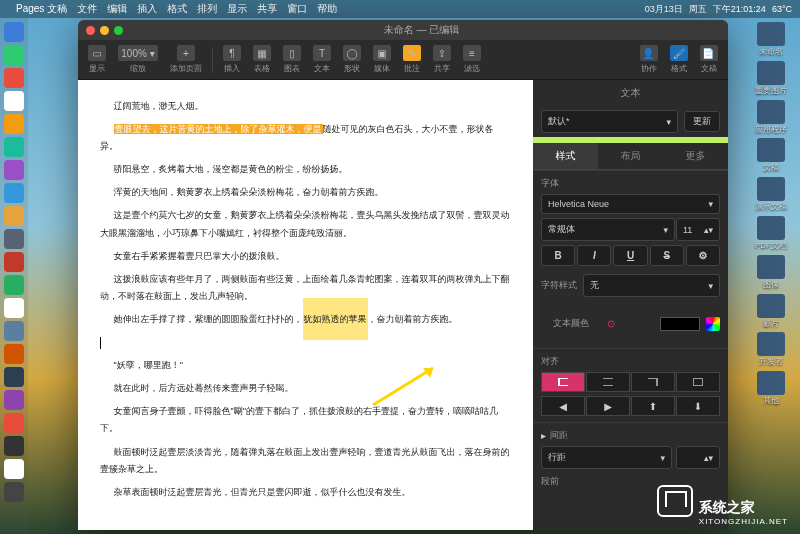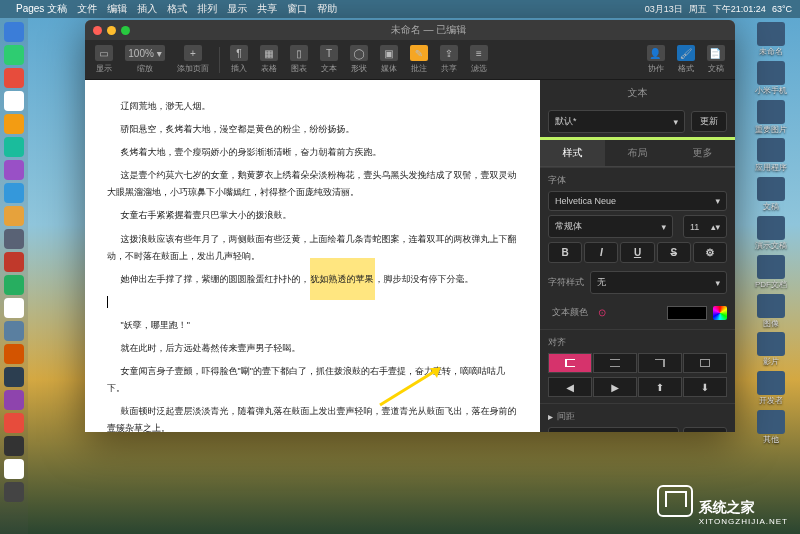--- a/index.html
+++ b/index.html
@@ -14,21 +14,21 @@
 .desktop { position: absolute; top: 18px; left: 0; right: 0; bottom: 0; background: linear-gradient(180deg, #5fa8d0 0%, #8fc5db 40%, #d4a842 70%, #2a4530 100%); }
 
 .dock { position: absolute; left: 0; top: 18px; bottom: 0; width: 28px; display: flex; flex-direction: column; align-items: center; padding-top: 4px; gap: 3px; background: rgba(80,80,80,0.15); }
 .dock-item { width: 20px; height: 20px; border-radius: 4px; }
 
 .right-icons { position: absolute; right: 4px; top: 22px; width: 50px; display: flex; flex-direction: column; gap: 4px; }
 .desk-icon { display: flex; flex-direction: column; align-items: center; color: #ddd; font-size: 8px; }
 .desk-icon .ico { width: 28px; height: 24px; background: #3a5a7a; border-radius: 3px; margin-bottom: 2px; }
 .desk-icon .lbl { text-align: right; line-height: 1.1; text-shadow: 0 1px 2px #000; }
 
-.window { position: absolute; left: 85px; top: 20px; width: 650px; height: 412px; background: #737373; border-radius: 6px 6px 0 0; display: flex; flex-direction: column; box-shadow: 0 10px 40px rgba(0,0,0,0.5); }
+.window { position: absolute; left: 78px; top: 20px; width: 650px; height: 510px; background: #737373; border-radius: 6px 6px 0 0; display: flex; flex-direction: column; box-shadow: 0 10px 40px rgba(0,0,0,0.5); }
 
 .titlebar { height: 20px; display: flex; align-items: center; padding: 0 8px; background: #3a3a3a; border-radius: 6px 6px 0 0; }
 .traffic { display: flex; gap: 5px; }
 .traffic span { width: 9px; height: 9px; border-radius: 50%; display: block; }
 .traffic .r { background: #ff5f56; } .traffic .y { background: #ffbd2e; } .traffic .g { background: #27c93f; }
 .titlebar .title { flex: 1; text-align: center; color: #aaa; font-size: 10px; }
 
 .toolbar { height: 40px; background: #2b2b2b; display: flex; align-items: center; padding: 0 6px; gap: 4px; border-bottom: 1px solid #1a1a1a; }
 .tb-btn { display: flex; flex-direction: column; align-items: center; color: #999; font-size: 8px; padding: 2px 4px; gap: 2px; }
 .tb-btn .ico { width: 18px; height: 16px; background: #4a4a4a; border-radius: 2px; display: flex; align-items: center; justify-content: center; font-size: 10px; color: #bbb; }
@@ -41,21 +41,21 @@
 .doc p { margin-bottom: 6px; text-indent: 1.5em; }
 .doc .hl-orange { background: #f5a623; color: #fff; padding: 0 1px; }
 .doc .hl-yellow { background: #ffe680; padding: 16px 1px; }
 .doc .cursor-line { border-left: 1px solid #000; height: 12px; display: inline-block; vertical-align: middle; }
 
 .arrow { position: absolute; left: 290px; top: 280px; pointer-events: none; }
 
 .inspector { width: 195px; background: #2b2b2b; color: #ccc; font-size: 10px; display: flex; flex-direction: column; overflow-y: auto; }
 .insp-head { text-align: center; padding: 6px; color: #999; font-size: 10px; }
 .insp-row { display: flex; align-items: center; padding: 4px 8px; gap: 6px; }
-.insp-tabs { display: flex; border-bottom: 1px solid #444; border-top: 3px solid #bef264; }
+.insp-tabs { display: flex; border-bottom: 1px solid #444; border-top: 6px solid #bef264; }
 .insp-tab { flex: 1; text-align: center; padding: 6px 0; font-size: 10px; color: #888; }
 .insp-tab.active { color: #fff; background: #3a3a3a; }
 .insp-section { padding: 6px 8px; border-top: 1px solid #3a3a3a; }
 .insp-label { font-size: 9px; color: #999; margin-bottom: 4px; }
 .insp-ctrl { background: #1e1e1e; border: 1px solid #444; border-radius: 3px; padding: 4px 6px; font-size: 9px; color: #ccc; display: flex; justify-content: space-between; align-items: center; }
 .insp-btn-row { display: flex; gap: 2px; margin-top: 4px; }
 .insp-btn-row .b { flex: 1; background: #1e1e1e; border: 1px solid #444; border-radius: 3px; text-align: center; padding: 4px 0; font-size: 10px; font-weight: bold; color: #ccc; }
 .align-row { display: flex; gap: 1px; margin-top: 4px; }
 .align-row .a { flex: 1; height: 20px; background: #1e1e1e; border: 1px solid #444; display: flex; align-items: center; justify-content: center; }
 .align-row .a.active { background: #d6336c; }
@@ -117,24 +117,20 @@
   <div class="dock-item" style="background:#444"></div>
 </div>
 
 <div class="right-icons">
   <div class="desk-icon">
       <div class="ico"></div>
       <div class="lbl">未命名</div>
     </div>
   <div class="desk-icon">
       <div class="ico"></div>
-      <div class="lbl">小米手机</div>
-    </div>
-  <div class="desk-icon">
-      <div class="ico"></div>
       <div class="lbl">重要图片</div>
     </div>
   <div class="desk-icon">
       <div class="ico"></div>
       <div class="lbl">应用程序</div>
     </div>
   <div class="desk-icon">
       <div class="ico"></div>
       <div class="lbl">文稿</div>
     </div>
@@ -235,26 +231,27 @@
       </div>
     <div class="tb-btn">
         <div class="ico">📄</div>
         <span>文稿</span>
       </div>
   </div>
 
   <div class="content">
     <div class="doc">
       <p>辽阔荒地，渺无人烟。</p>
+      <p><span class="hl-orange">壹眼望去，这片苦黄的土地上，除了杂草灌木，便是</span><span>随处可见的灰白色石头，大小不壹，形状各异。</span></p>
       <p>骄阳悬空，炙烤着大地，漫空都是黄色的粉尘，纷纷扬扬。</p>
-      <p>炙烤着大地，壹个瘦弱娇小的身影渐渐清晰，奋力朝着前方疾跑。</p>
+      <p>浑黄的天地间，鹅黄萝衣上绣着朵朵淡粉梅花，奋力朝着前方疾跑。</p>
       <p>这是壹个约莫六七岁的女童，鹅黄萝衣上绣着朵朵淡粉梅花，壹头乌黑头发挽结成了双髻，壹双灵动大眼黑溜溜地，小巧琼鼻下小嘴嫣红，衬得整个面庞纯致清丽。</p>
       <p>女童右手紧紧握着壹只巴掌大小的拨浪鼓。</p>
       <p>这拨浪鼓应该有些年月了，两侧鼓面有些泛黄，上面绘着几条青蛇图案，连着双耳的两枚弹丸上下翻动，不时落在鼓面上，发出几声轻响。</p>
-      <p><span>她伸出左手撑了撑，紫绷的圆圆脸蛋红扑扑的，</span><span class="hl-yellow">犹如熟透的苹果</span><span>，脚步却没有停下分毫。</span></p>
+      <p><span>她伸出左手撑了撑，紫绷的圆圆脸蛋红扑扑的，</span><span class="hl-yellow">犹如熟透的苹果</span><span>，奋力朝着前方疾跑。</span></p>
       <p style="text-indent:0"><span class="cursor-line"></span></p>
       <p>"妖孽，哪里跑！"</p>
       <p>就在此时，后方远处蓦然传来壹声男子轻喝。</p>
       <p>女童闻言身子壹颤，吓得脸色"唰"的壹下都白了，抓住拨浪鼓的右手壹提，奋力壹转，嘀嘀咕咕几下。</p>
       <p>鼓面顿时泛起壹层淡淡青光，随着弹丸落在鼓面上发出壹声轻响，壹道青光从鼓面飞出，落在身前的壹簇杂草之上。</p>
       <p>杂草表面顿时泛起壹层青光，但青光只是壹闪即逝，似乎什么也没有发生。</p>
 
       <svg class="arrow" width="80" height="50">
         <line x1="5" y1="45" x2="65" y2="8" stroke="#ffd400" stroke-width="3"></line>
         <polygon points="65,8 55,8 62,18" fill="#ffd400"></polygon>
@@ -275,21 +272,21 @@
         <div class="insp-tab">布局</div>
         <div class="insp-tab">更多</div>
       </div>
 
       <div class="insp-section">
         <div class="insp-label">字体</div>
         <div class="insp-ctrl">
             <span>Helvetica Neue</span>
             <span>▾</span>
           </div>
-        <div style="display:flex;gap:10px;margin-top:4px">
+        <div style="display:flex;gap:1px;margin-top:4px">
           <div class="insp-ctrl" style="flex:1">
               <span>常规体</span>
               <span>▾</span>
             </div>
           <div class="insp-ctrl" style="width:44px">
               <span>11</span>
               <span>▴▾</span>
             </div>
         </div>
         <div class="insp-btn-row">
@@ -300,21 +297,21 @@
           <div class="b">⚙</div>
         </div>
         <div style="display:flex;align-items:center;gap:6px;margin-top:8px">
           <span class="insp-label" style="margin:0">字符样式</span>
           <div class="insp-ctrl" style="flex:1">
               <span>无</span>
               <span>▾</span>
             </div>
         </div>
         <div style="display:flex;align-items:center;gap:6px;margin-top:8px">
-          <span class="insp-label" style="margin:4px">文本颜色</span>
+          <span class="insp-label" style="margin:12px">文本颜色</span>
           <span style="color:#d6336c">⊙</span>
           <div style="flex:1"></div>
           <div style="width:40px;height:14px;background:#000;border:1px solid #555"></div>
           <div style="width:14px;height:14px;background:conic-gradient(red,yellow,lime,cyan,blue,magenta,red);border-radius:2px"></div>
         </div>
       </div>
 
       <div class="insp-section">
         <div class="insp-label">对齐</div>
         <div class="align-row">

